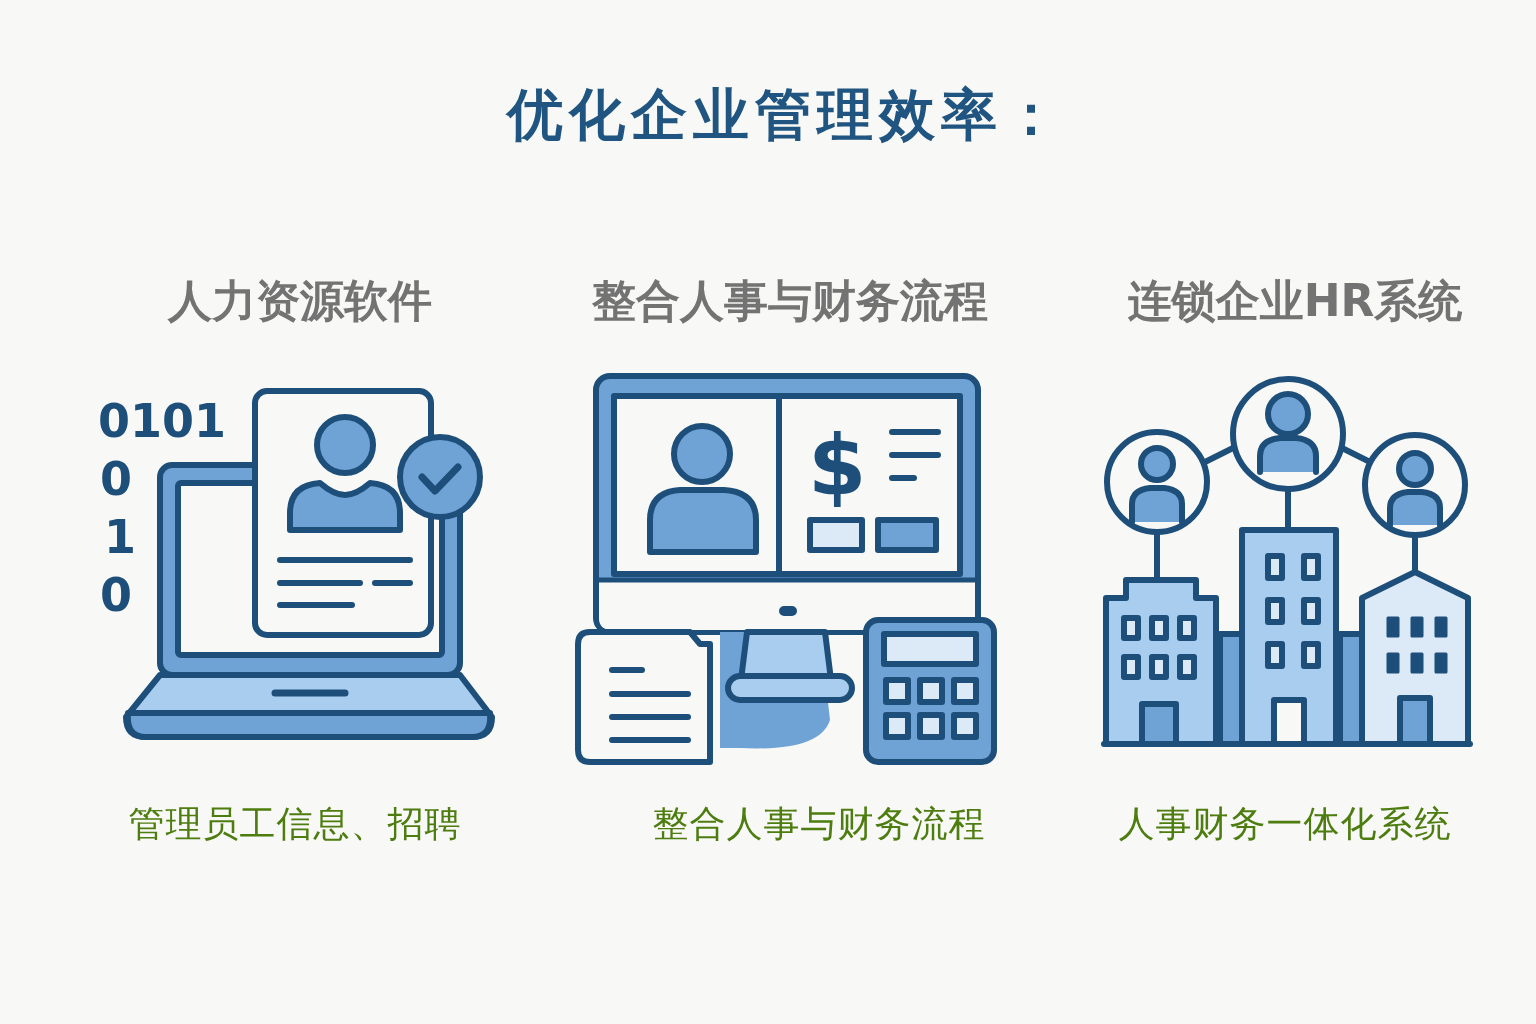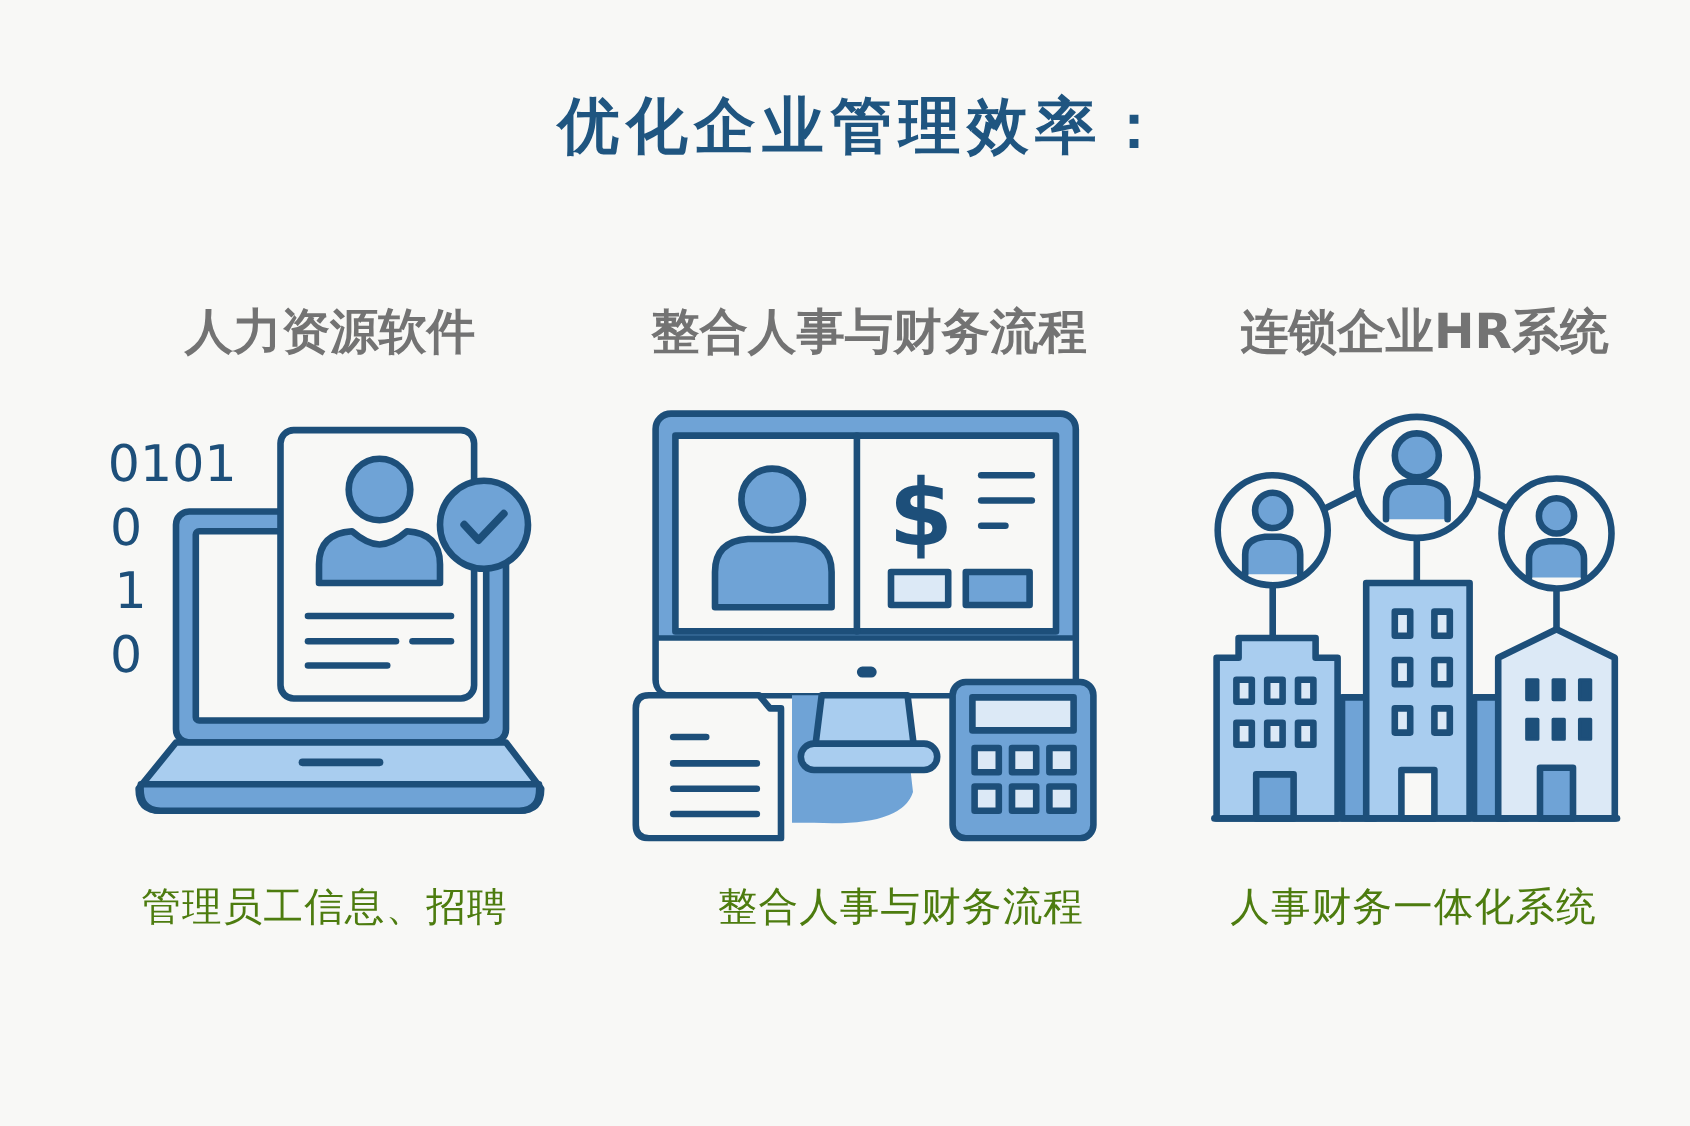--- a/index.html
+++ b/index.html
@@ -24,21 +24,21 @@
   }
   .col-desc {
     position:absolute; top:800px;
     font-size:36px; color:#4d7c0f; white-space:nowrap;
     text-align:center; letter-spacing:1px;
   }
   .icon { position:absolute; }
   .binary {
     position:absolute; left:98px; top:392px;
     font-family:"DejaVu Sans", sans-serif;
-    font-size:46px; color:#1d4f7a; line-height:58px;
+    font-size:46px; color:#1d4f7a; line-height:58px;font-weight:bold;
   }
 </style>
 </head>
 <body>
 
 <div class="title">优化企业管理效率：</div>
 
 <div class="col-title" style="left:100px;width:400px;">人力资源软件</div>
 
 <div class="binary">

